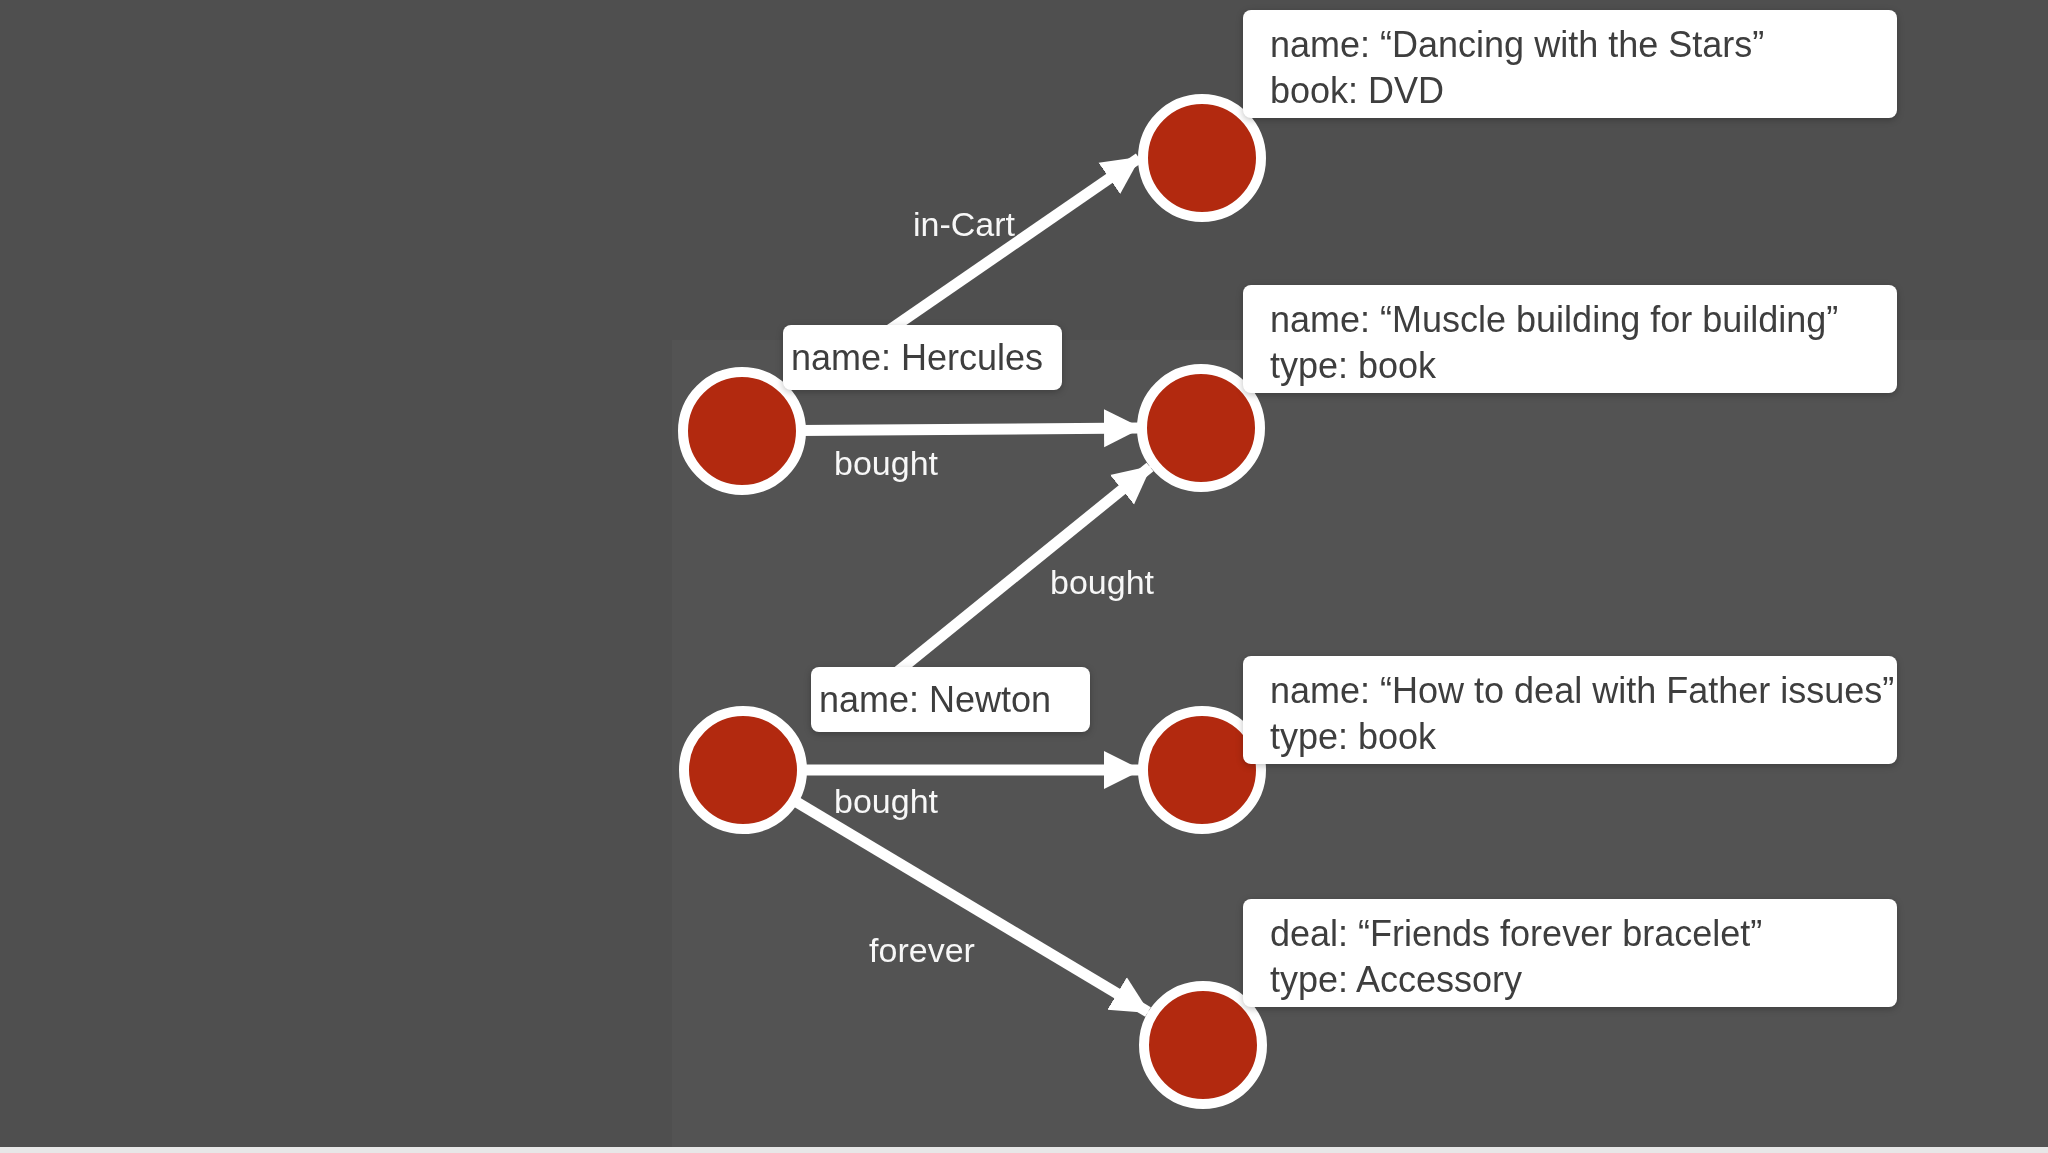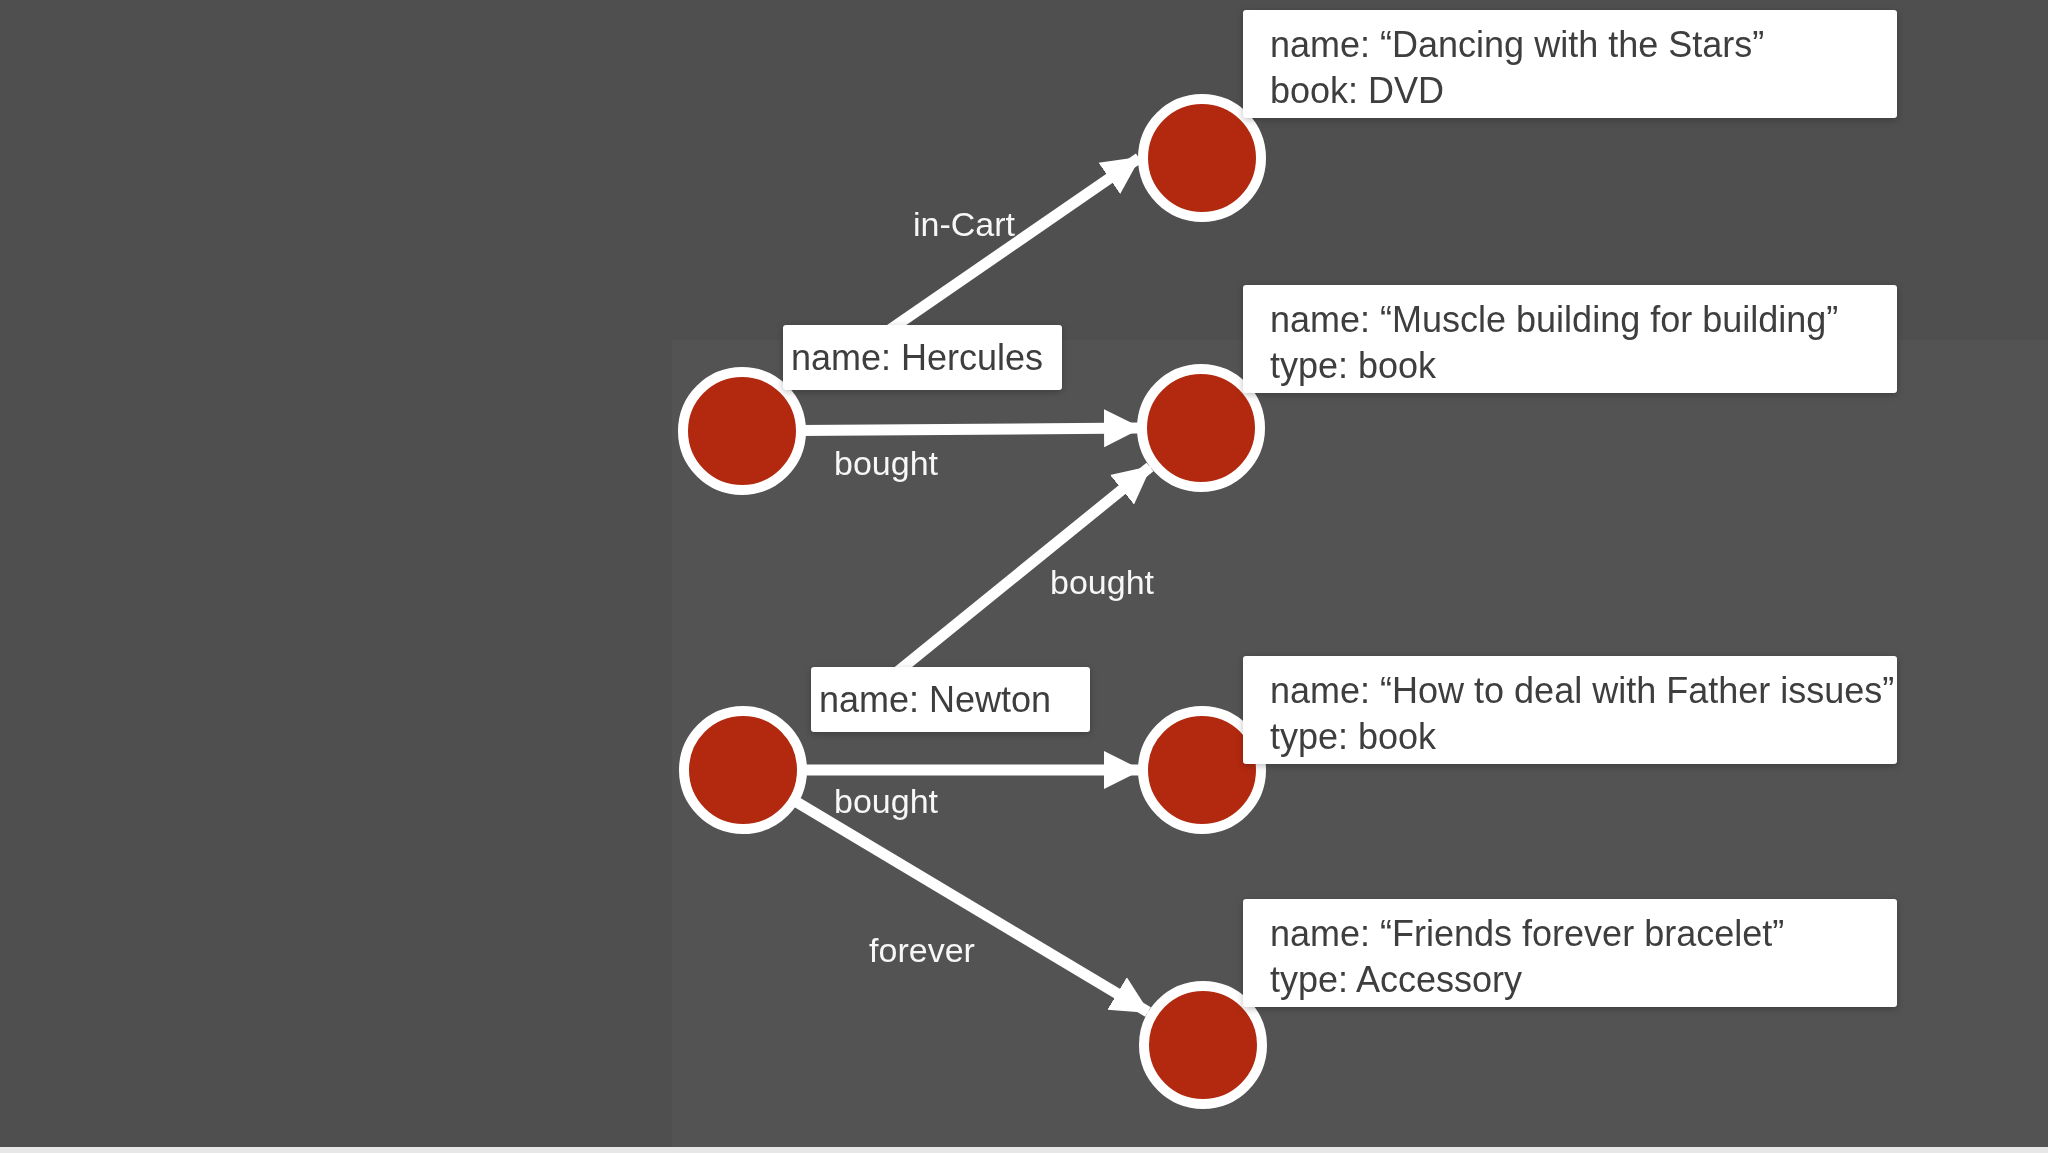--- a/index.html
+++ b/index.html
@@ -34,21 +34,21 @@
   }
   svg.graph-layer {
     position: absolute;
     left: 0;
     top: 0;
   }
   .prop-box {
     position: absolute;
     background: #ffffff;
     color: #3e3e3e;
-    border-radius: 3px;
+    border-radius: 8px;
     box-shadow: 0 2px 7px rgba(0,0,0,0.25);
     box-sizing: border-box;
   }
   .person-label {
     width: 279px;
     height: 65px;
     font-size: 36px;
     display: flex;
     align-items: center;
     padding-left: 8px;
@@ -127,18 +127,18 @@
   </div>
   <div class="prop-box item-box muscle">
     <div>name: “Muscle building for building”</div>
     <div>type: book</div>
   </div>
   <div class="prop-box item-box father">
     <div>name: “How to deal with Father issues”</div>
     <div>type: book</div>
   </div>
   <div class="prop-box item-box bracelet">
-    <div>name: “Friends forever bracelet”</div>
+    <div>deal: “Friends forever bracelet”</div>
     <div>type: Accessory</div>
   </div>
 
   <div class="bottom-bar"></div>
 </div>
 
 </body></html>

